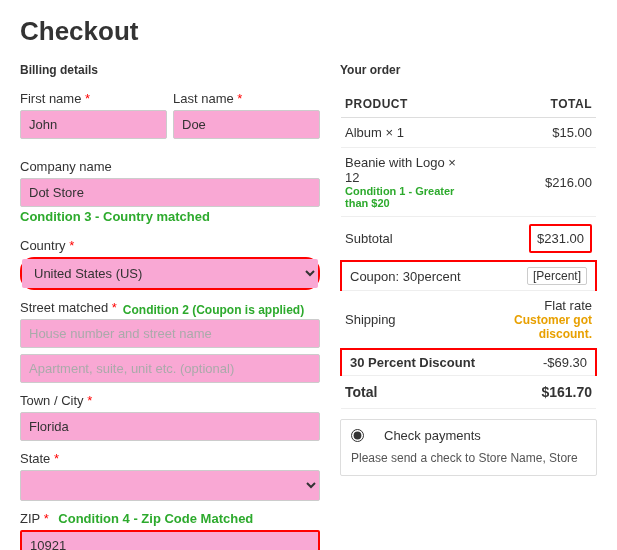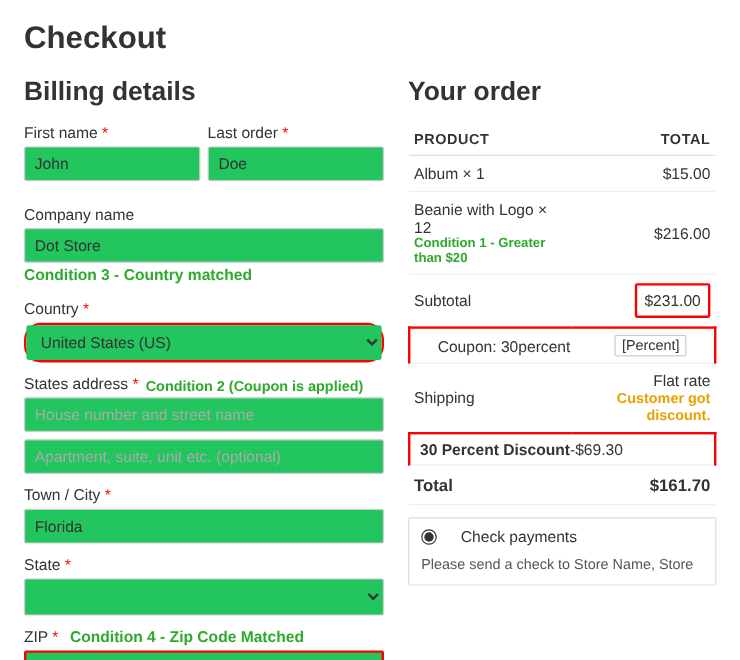--- a/index.html
+++ b/index.html
@@ -22,21 +22,21 @@
       display: flex;
       gap: 20px;
     }
     .left-col {
       flex: 0 0 300px;
     }
     .right-col {
       flex: 1;
     }
     .section-title {
-      font-size: 22px;
+      font-size: 12px;
       font-weight: bold;
       margin-bottom: 14px;
       color: #333;
     }
     .form-row {
       display: flex;
       gap: 6px;
       margin-bottom: 10px;
     }
     .form-group {
@@ -53,21 +53,21 @@
     .form-group label span.required {
       color: red;
     }
     .form-group input,
     .form-group select {
       border: 1px solid #ccc;
       padding: 6px 8px;
       font-size: 13px;
       border-radius: 2px;
       color: #333;
-      background: #22c55e;
+      background: #f9a8d4;
       width: 100%;
     }
     .form-group input::placeholder {
       color: #aaa;
     }
     .condition-text {
       font-size: 13px;
       font-weight: bold;
       color: #2daa2d;
       margin: 2px 0 4px 0;
@@ -130,21 +130,21 @@
     }
     .subtotal-value {
       border: 2px solid red;
       padding: 5px 6px;
       border-radius: 2px;
       display: inline-block;
     }
     .coupon-cell {
       display: flex;
       align-items: center;
-      justify-content: center;
+      justify-content: space-between;
       gap: 37px;
     }
     .remove-link {
       color: #333;
       font-size: 12px;
       text-decoration: none;
       border: 1px solid #ccc;
       padding: 1px 5px;
       border-radius: 2px;
       cursor: pointer;
@@ -217,21 +217,21 @@
 
     <div class="form-row">
       <div class="form-group">
         <label>
           <span>First name</span> <span class="required">*</span>
         </label>
         <input type="text" value="John" style="">
       </div>
       <div class="form-group">
         <label>
-          <span>Last order</span> <span class="required">*</span>
+          <span>Last name</span> <span class="required">*</span>
         </label>
         <input type="text" value="Doe" style="">
       </div>
     </div>
 
     <div class="form-group">
       <label>Company name</label>
       <input type="text" value="Dot Store" style="">
       <div class="condition-text">Condition 3 - Country matched</div>
     </div>
@@ -243,21 +243,21 @@
       <div class="country-group">
         <select>
           <option>United States (US)</option>
         </select>
       </div>
     </div>
 
     <div class="form-group">
       <div class="street-address-label-row">
         <label>
-          <span>States address</span> <span class="required">*</span>
+          <span>Street matched</span> <span class="required">*</span>
         </label>
         <span class="condition2-text">Condition 2 (Coupon is applied)</span>
       </div>
       <input type="text" placeholder="House number and street name" style="">
       <input type="text" style="margin-top: 6px;" placeholder="Apartment, suite, unit etc. (optional)">
     </div>
 
     <div class="form-group">
       <label>
         <span>Town / City</span> <span class="required">*</span>
@@ -323,21 +323,21 @@
         </tr>
         <tr>
           <td>Shipping</td>
           <td class="total-col">
             <span>Flat rate</span>
             <span class="customer-discount-text">Customer got discount.</span>
           </td>
         </tr>
         <tr>
           <td colspan="2" class="discount-highlight-cell">
-            <div style="display:flex; ">
+            <div style="display:flex; justify-content:space-between;">
               <span class="discount-label">30 Percent Discount</span>
               <span class="discount-value">-$69.30</span>
             </div>
           </td>
         </tr>
         <tr class="total-row">
           <td>Total</td>
           <td class="total-col">$161.70</td>
         </tr>
       </tbody>

